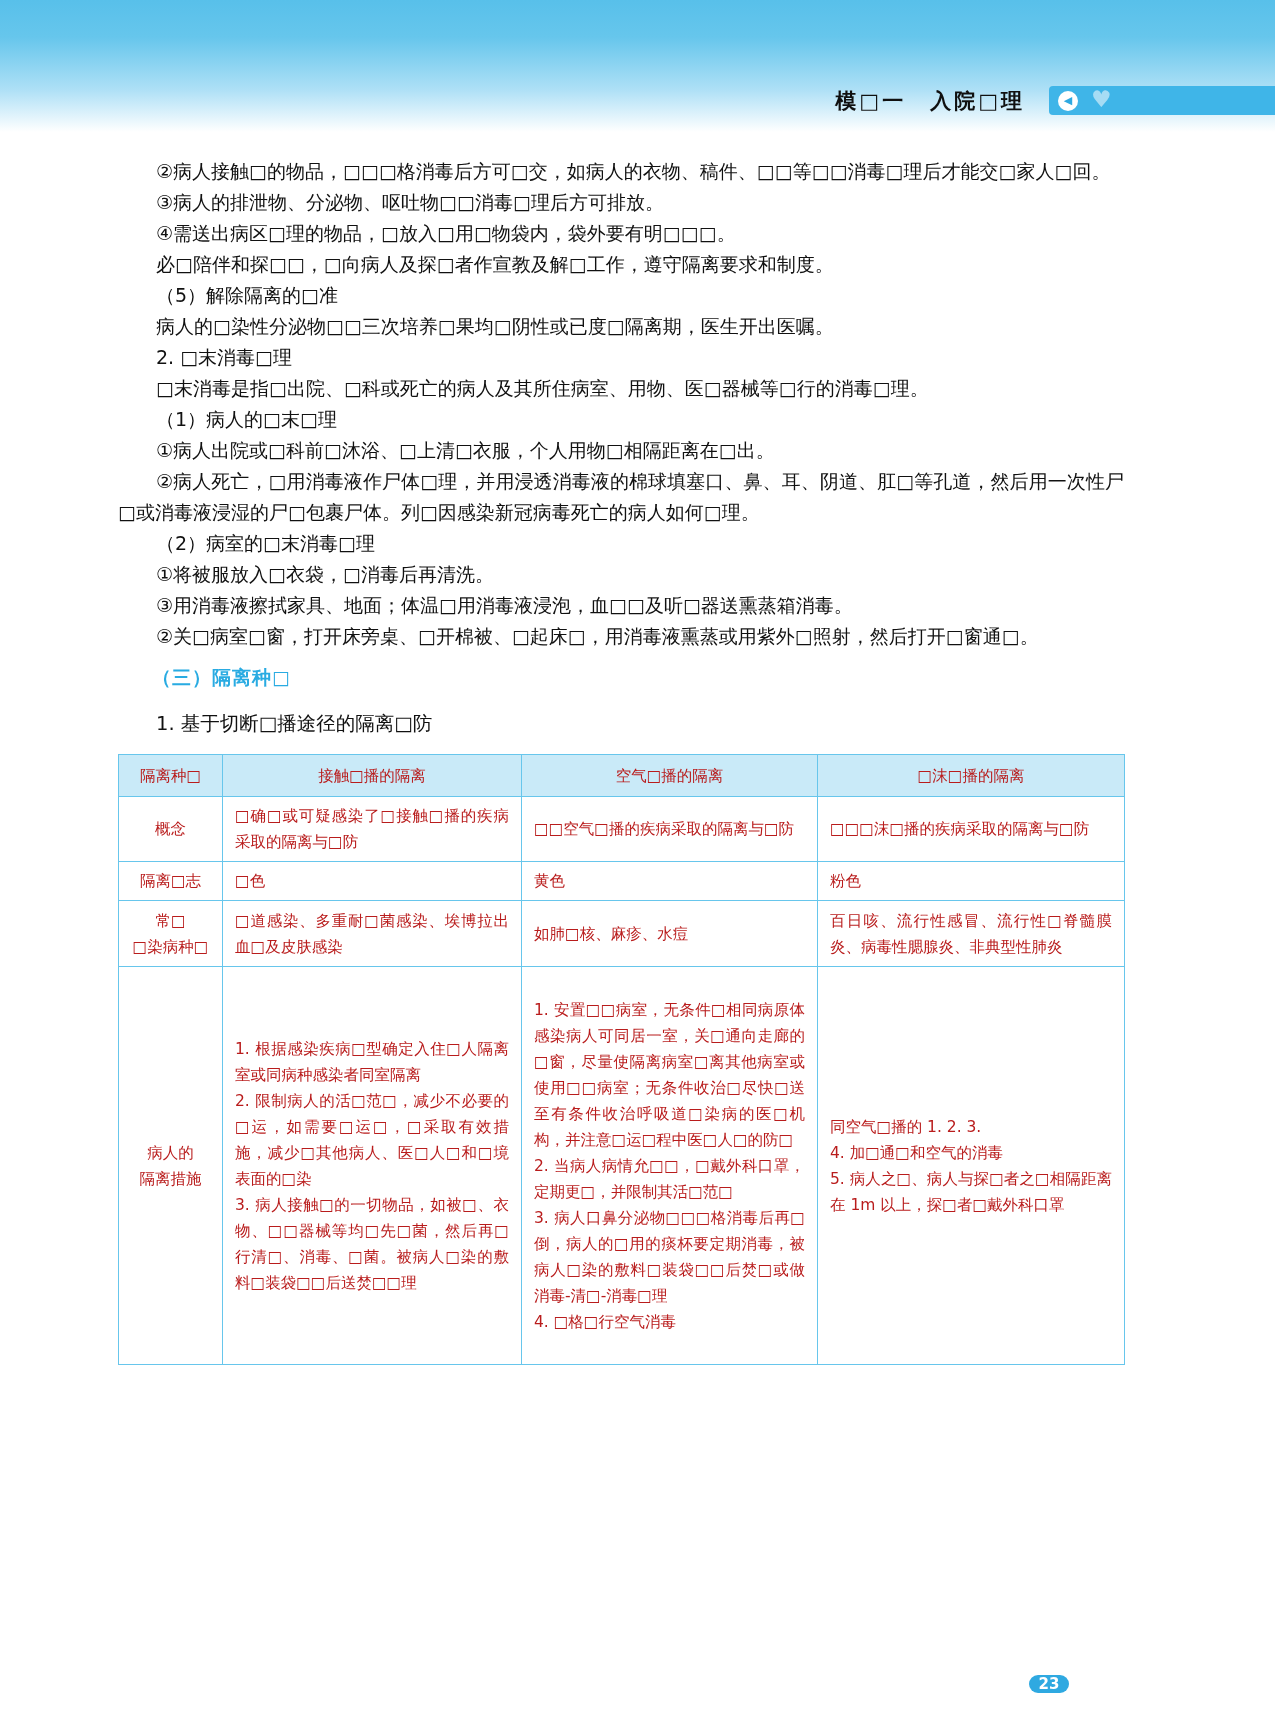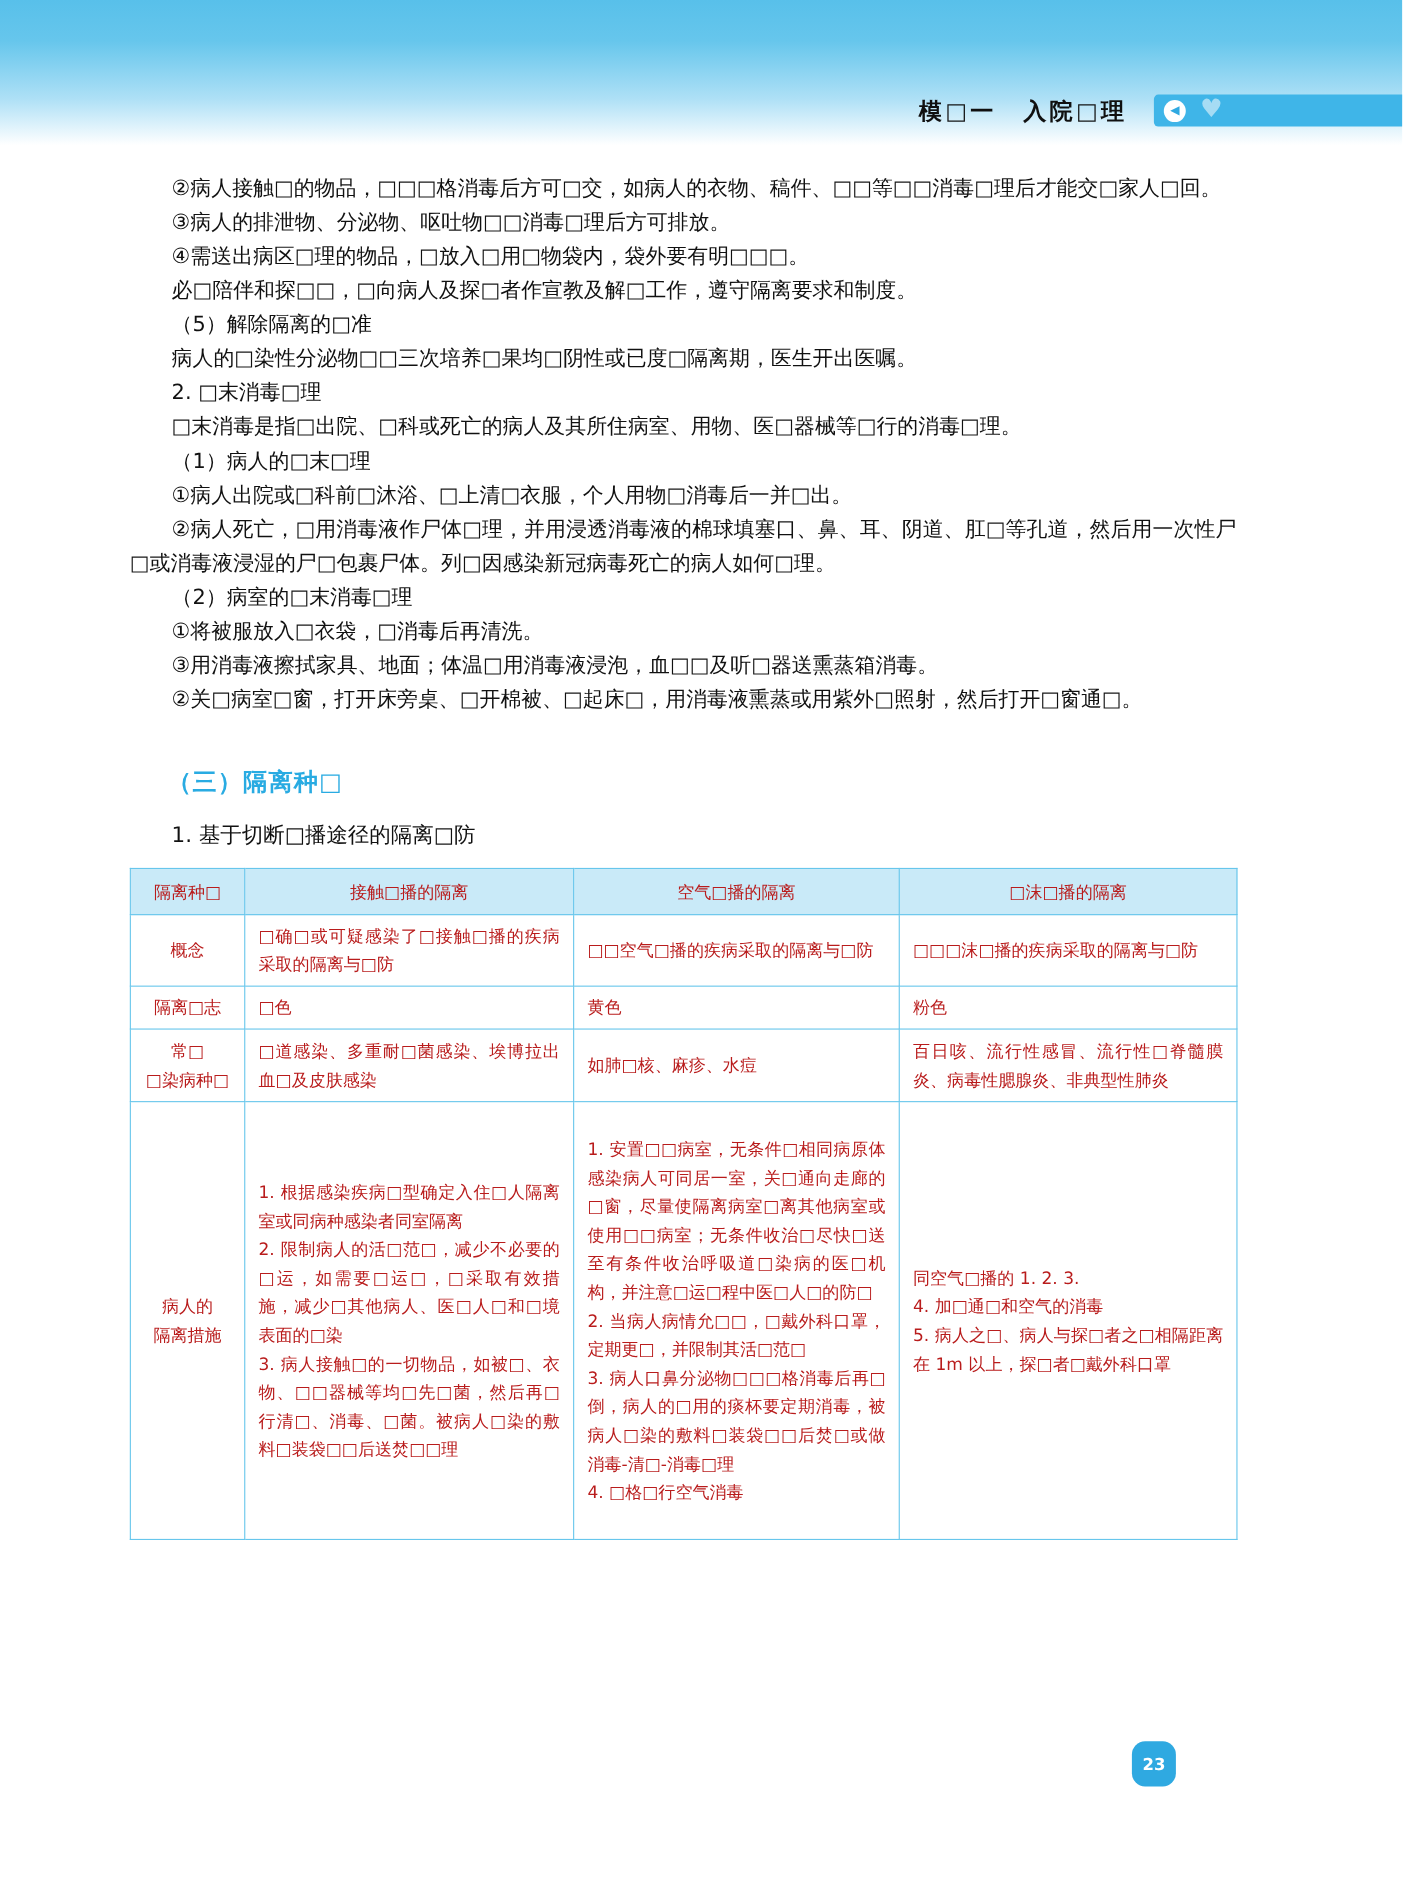--- a/index.html
+++ b/index.html
@@ -28,21 +28,21 @@
   }
   .back-arrow { color:#2fa9e1; font-size:11px; line-height:1; }
   .heart-glyph { color:#a6dcf4; font-size:23px; line-height:1; margin-top:-2px; }
 
   .content { position:absolute; left:118px; top:156px; width:1006px; }
   .body-p {
     margin:0; font-size:19px; line-height:31px; text-align:justify;
     text-indent:2em; color:#111;
   }
   .section-heading {
-    margin:44px 0 0 0; padding-left:34px; font-size:22px; font-weight:bold;
+    margin:13px 0 0 0; padding-left:34px; font-size:19px; font-weight:bold;
     color:#29abe2; letter-spacing:1px;
   }
   .sub-heading {
     margin:19px 0 0 0; padding-left:38px; font-size:19.5px; font-weight:400; color:#111;
   }
   table.iso {
     margin-top:17px; width:100%; border-collapse:collapse; table-layout:fixed;
   }
   table.iso th, table.iso td {
     border:1.6px solid #67c6ec; font-size:15.5px; line-height:26px;
@@ -53,21 +53,21 @@
     background:#c9eaf8; text-align:center; font-weight:normal; height:42px; padding:4px;
   }
   td.c-label { text-align:center; padding:6px 4px; }
   td.c-body  { text-align:justify; }
   tr.r-concept  { height:64px; }
   tr.r-sign     { height:38px; }
   tr.r-disease  { height:66px; }
   tr.r-measures { height:398px; }
 
   .page-number {
-    position:absolute; left:1029px; top:1583px; width:40px; height:41px;
+    position:absolute; left:1029px; top:1675px; width:40px; height:18px;
     background:#2fa9e1; color:#ffffff; border-radius:12px;
     display:flex; align-items:center; justify-content:center;
     font-size:15px; font-weight:bold;
   }
 </style>
 </head>
 <body>
 
 <div class="page">
 
@@ -86,21 +86,21 @@
   <div class="content">
     <p class="body-p">②病人接触□的物品，□□□格消毒后方可□交，如病人的衣物、稿件、□□等□□消毒□理后才能交□家人□回。</p>
     <p class="body-p">③病人的排泄物、分泌物、呕吐物□□消毒□理后方可排放。</p>
     <p class="body-p">④需送出病区□理的物品，□放入□用□物袋内，袋外要有明□□□。</p>
     <p class="body-p">必□陪伴和探□□，□向病人及探□者作宣教及解□工作，遵守隔离要求和制度。</p>
     <p class="body-p">（5）解除隔离的□准</p>
     <p class="body-p">病人的□染性分泌物□□三次培养□果均□阴性或已度□隔离期，医生开出医嘱。</p>
     <p class="body-p">2. □末消毒□理</p>
     <p class="body-p">□末消毒是指□出院、□科或死亡的病人及其所住病室、用物、医□器械等□行的消毒□理。</p>
     <p class="body-p">（1）病人的□末□理</p>
-    <p class="body-p">①病人出院或□科前□沐浴、□上清□衣服，个人用物□消毒后一并□出。</p>
+    <p class="body-p">①病人出院或□科前□沐浴、□上清□衣服，个人用物□相隔距离在□出。</p>
     <p class="body-p">②病人死亡，□用消毒液作尸体□理，并用浸透消毒液的棉球填塞口、鼻、耳、阴道、肛□等孔道，然后用一次性尸□或消毒液浸湿的尸□包裹尸体。列□因感染新冠病毒死亡的病人如何□理。</p>
     <p class="body-p">（2）病室的□末消毒□理</p>
     <p class="body-p">①将被服放入□衣袋，□消毒后再清洗。</p>
     <p class="body-p">③用消毒液擦拭家具、地面；体温□用消毒液浸泡，血□□及听□器送熏蒸箱消毒。</p>
     <p class="body-p">②关□病室□窗，打开床旁桌、□开棉被、□起床□，用消毒液熏蒸或用紫外□照射，然后打开□窗通□。</p>
 
     <h2 class="section-heading">（三）隔离种□</h2>
     <h3 class="sub-heading">1. 基于切断□播途径的隔离□防</h3>
 
     <table class="iso">

